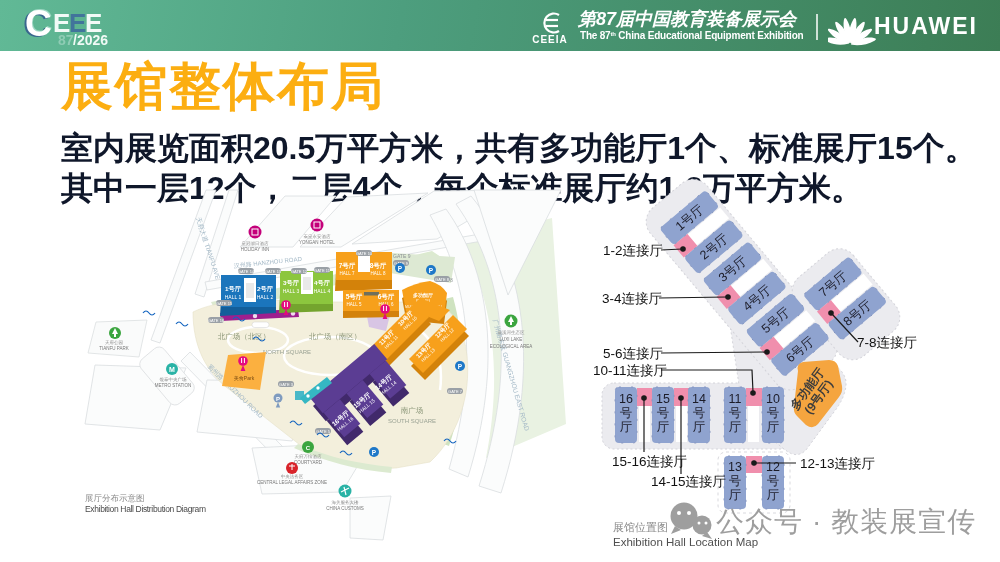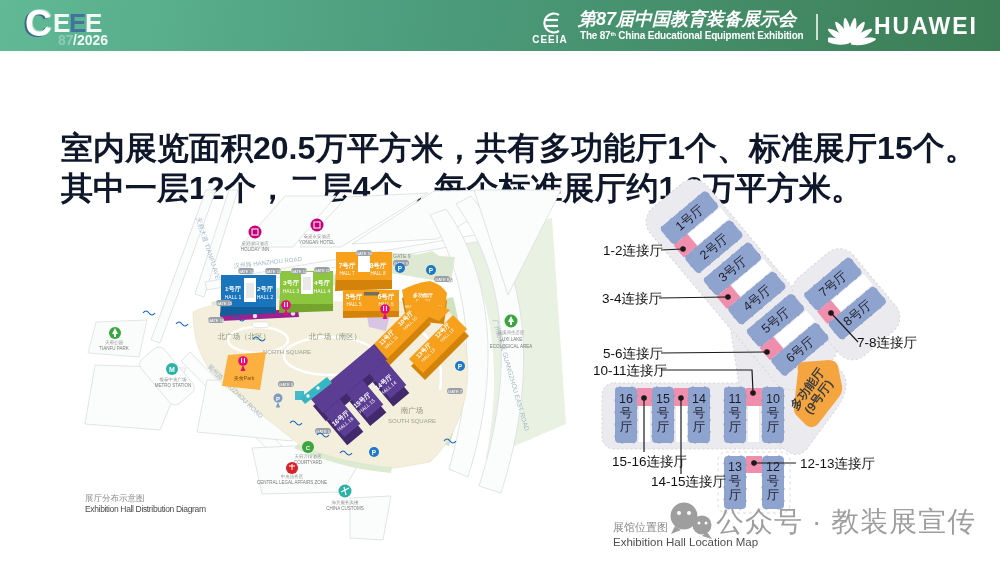--- a/index.html
+++ b/index.html
@@ -54,20 +54,21 @@
     <path d="M0,-2 C-3.5,-9 -4.5,-18 -1.5,-26 C-0.5,-28.5 0.5,-28.5 1.5,-26 C4.5,-18 3.5,-9 1.3,-2 C0.8,-0.8 0.2,-0.8 0,-2 Z" transform="rotate(-33)"></path>
     <path d="M0,-2 C-3.5,-9 -4.5,-18 -1.5,-26 C-0.5,-28.5 0.5,-28.5 1.5,-26 C4.5,-18 3.5,-9 1.3,-2 C0.8,-0.8 0.2,-0.8 0,-2 Z" transform="rotate(-11)"></path>
     <path d="M0,-2 C-3.5,-9 -4.5,-18 -1.5,-26 C-0.5,-28.5 0.5,-28.5 1.5,-26 C4.5,-18 3.5,-9 1.3,-2 C0.8,-0.8 0.2,-0.8 0,-2 Z" transform="rotate(11)"></path>
     <path d="M0,-2 C-3.5,-9 -4.5,-18 -1.5,-26 C-0.5,-28.5 0.5,-28.5 1.5,-26 C4.5,-18 3.5,-9 1.3,-2 C0.8,-0.8 0.2,-0.8 0,-2 Z" transform="rotate(33)"></path>
     <path d="M0,-2 C-3.5,-9 -4.5,-18 -1.5,-26 C-0.5,-28.5 0.5,-28.5 1.5,-26 C4.5,-18 3.5,-9 1.3,-2 C0.8,-0.8 0.2,-0.8 0,-2 Z" transform="rotate(56)"></path>
     <path d="M0,-2 C-3.5,-9 -4.5,-18 -1.5,-26 C-0.5,-28.5 0.5,-28.5 1.5,-26 C4.5,-18 3.5,-9 1.3,-2 C0.8,-0.8 0.2,-0.8 0,-2 Z" transform="rotate(79)"></path>
   </g>
   <text x="46" y="34" font-size="23" font-weight="bold" fill="#fff" letter-spacing="2">HUAWEI</text>
 </svg>
 
+<div class="title">展馆整体布局</div>
 
 <div class="para">室内展览面积20.5万平方米，共有多功能厅1个、标准展厅15个。<br>其中一层12个，二层4个，每个标准展厅约1.2万平方米。</div>
 
 <svg style="position:absolute;left:0;top:0" width="1000" height="562" viewBox="0 0 1000 562" id="gfx">
 
 <g id="map">
 
   <path d="M462,240 L552,218 L566,424 L486,458 C505,360 488,295 462,240 Z" fill="#e9f2e2"></path>
 
   <g fill="#fbfcfc" stroke="#d9dde0" stroke-width="0.8">

